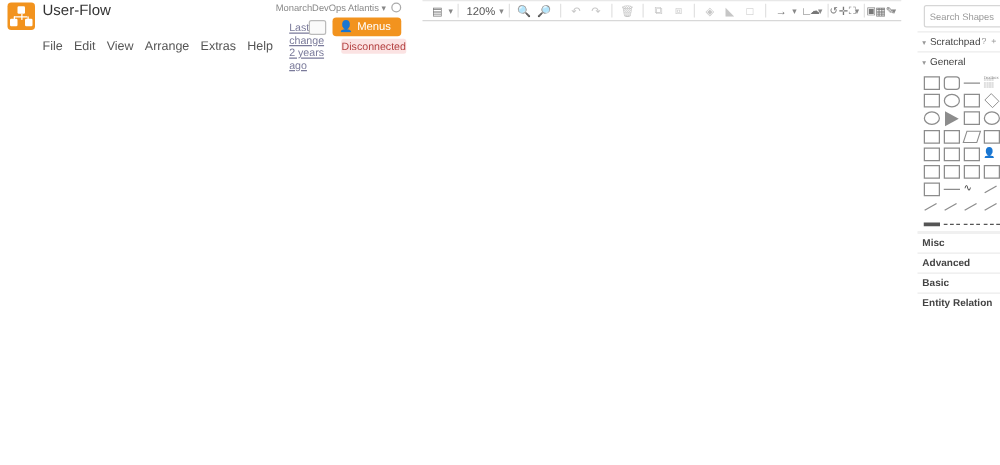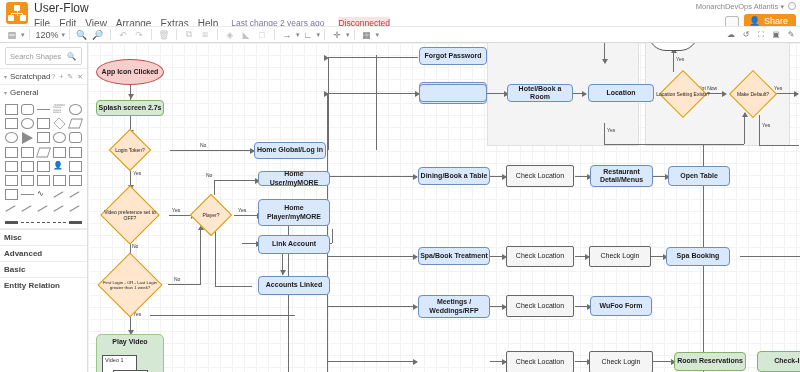--- a/index.html
+++ b/index.html
@@ -2,21 +2,21 @@
 <html><head>
 <meta charset="utf-8">
 <style>
   * { box-sizing: border-box; }
   html, body { margin:0; padding:0; }
   body {
     width:800px; height:372px; overflow:hidden;
     font-family:"Liberation Sans", sans-serif;
     font-size:11px; color:#333; background:#fff;
   }
-  .app { width:800px; height:372px; display:flex; flex-direction:column; }
+  .app { width:800px; height:372px; display:flex; flex-direction:row;gap:13px; }
 
   
   .header { height:26px; display:flex; align-items:flex-start; border-bottom:0px solid #e0e0e0; position:relative; }
   .logo { width:22px; height:22px; margin:2px 6px 0 6px; background:#f2931e; border-radius:3px; position:relative; flex:none; }
   .logo i { position:absolute; background:#fff; border-radius:1px; }
   .logo i.n1 { width:6px; height:6px; left:8px; top:3px; }
   .logo i.n2 { width:6px; height:6px; left:2px; top:13px; }
   .logo i.n3 { width:6px; height:6px; left:14px; top:13px; }
   .logo i.b1 { width:1px; height:5px; left:10.5px; top:8.5px; }
   .logo i.b2 { width:11px; height:1px; left:5px; top:11px; }
@@ -141,21 +141,21 @@
     <div class="hright">
       <div class="orgname">
         <span>MonarchDevOps Atlantis</span>
         <span class="caret">▾</span>
         <span class="avatar"></span>
       </div>
       <div class="hrow2">
         <div class="cmtbtn"></div>
         <div class="sharebtn">
           <span>👤</span>
-          <span>Share</span>
+          <span>Menus</span>
         </div>
       </div>
     </div>
   </div>
 
   <div class="toolbar">
     <div class="tb">▤</div>
     <span class="caret9">▾</span>
     <div class="tsep"></div>
     <div class="zoomlbl">120%</div>

